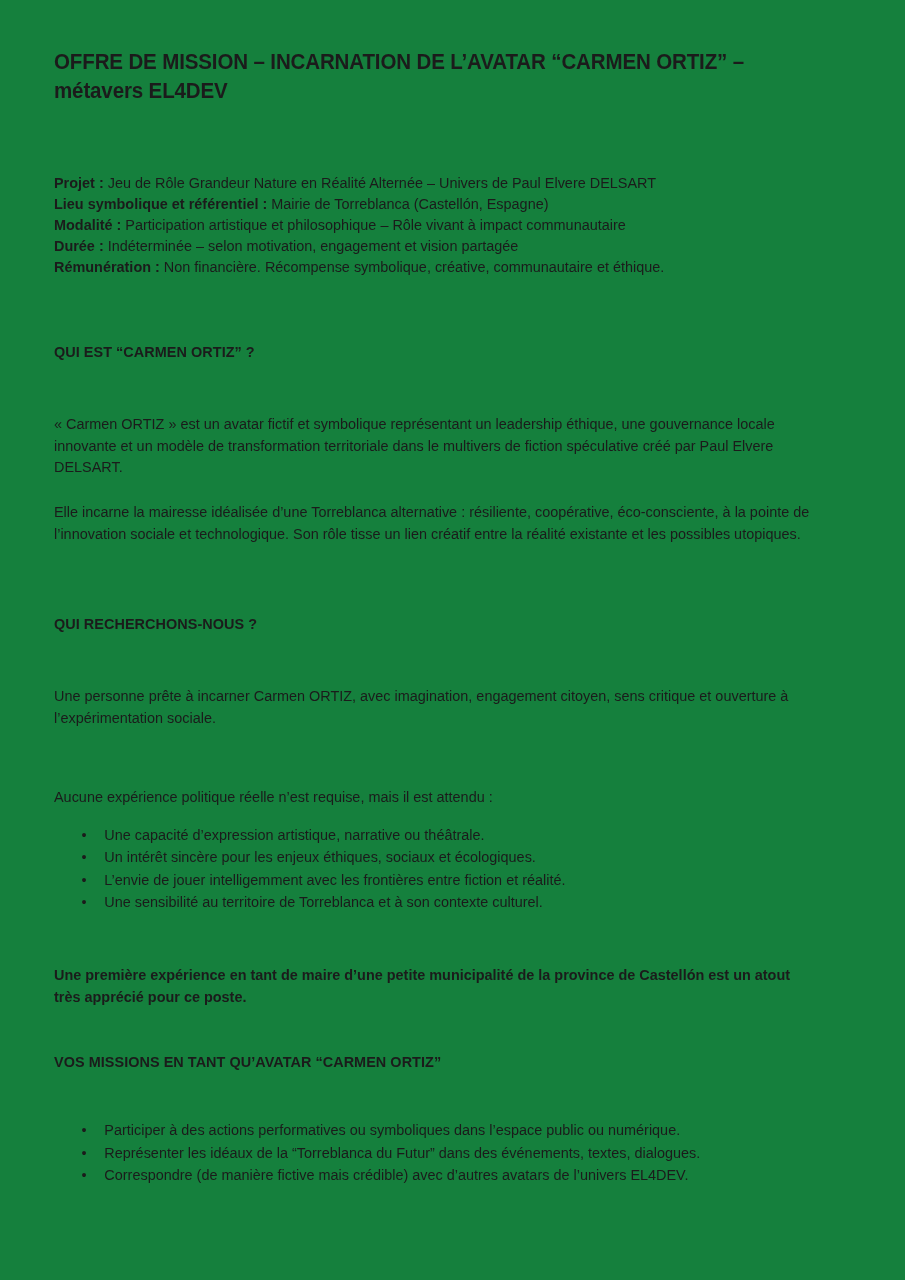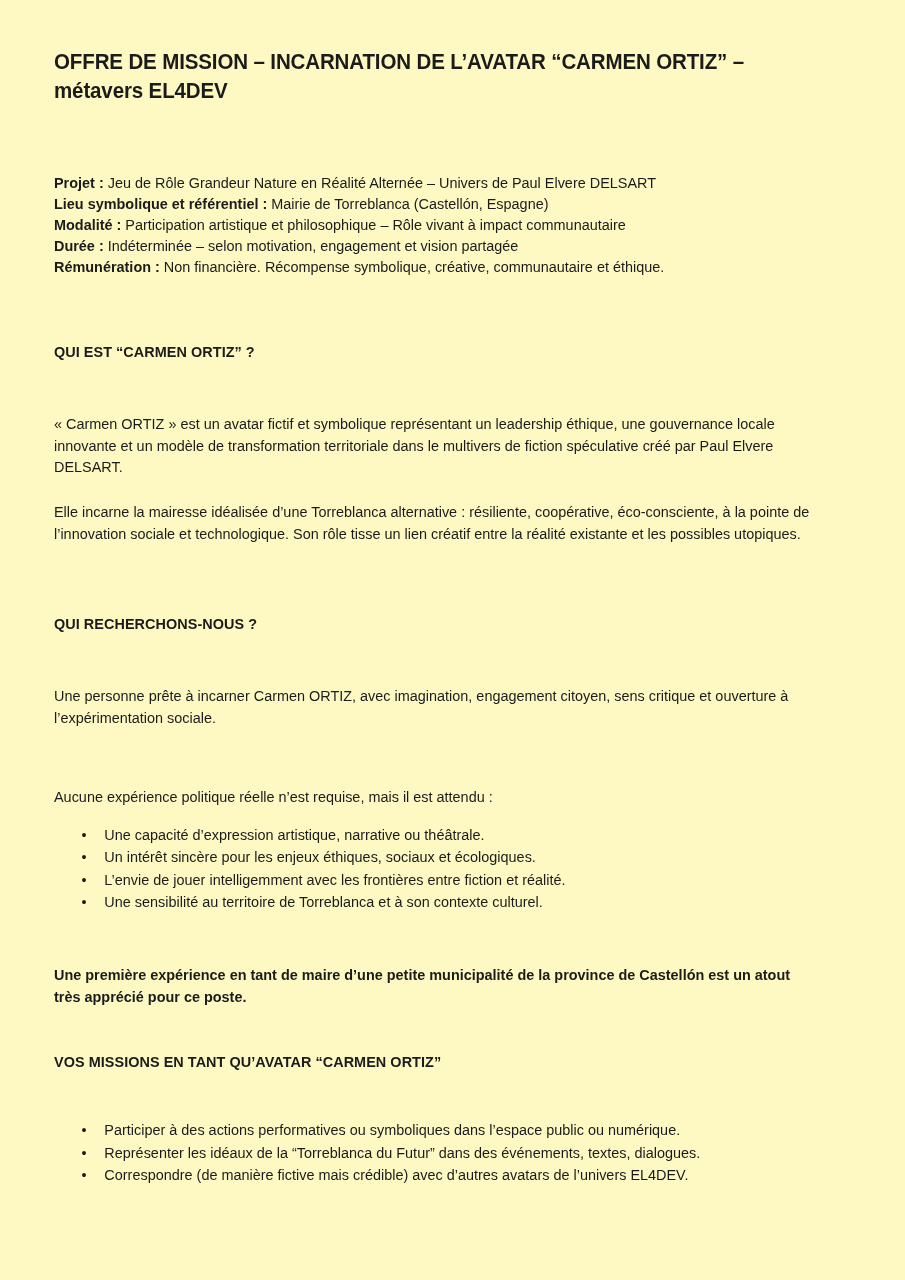--- a/index.html
+++ b/index.html
@@ -92,21 +92,21 @@
     position: absolute;
     left: 29px;
     top: 0;
     font-size: 15.2px;
     line-height: 1.48;
   }
 </style>
 </head>
 <body style="background: rgb(255, 255, 255); color: rgb(27, 27, 27);">
 
-<div class="page" style="background: #fef9c3;">
+<div class="page" style="background: #15803d;">
 
   <h1 class="doc-title">OFFRE DE MISSION – INCARNATION DE L’AVATAR “CARMEN ORTIZ” – métavers EL4DEV</h1>
 
   <div class="meta-block">
     <div class="meta-line">
       <span class="meta-label">Projet :</span><span class="meta-value"> Jeu de Rôle Grandeur Nature en Réalité Alternée – Univers de Paul Elvere DELSART</span>
     </div>
     <div class="meta-line">
       <span class="meta-label">Lieu symbolique et référentiel :</span><span class="meta-value"> Mairie de Torreblanca (Castellón, Espagne)</span>
     </div>

